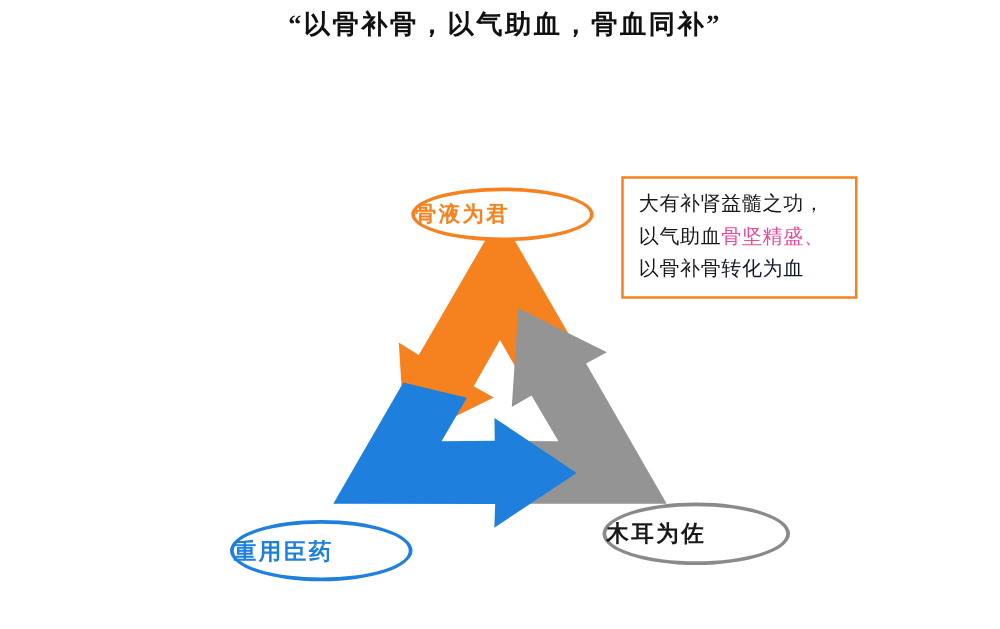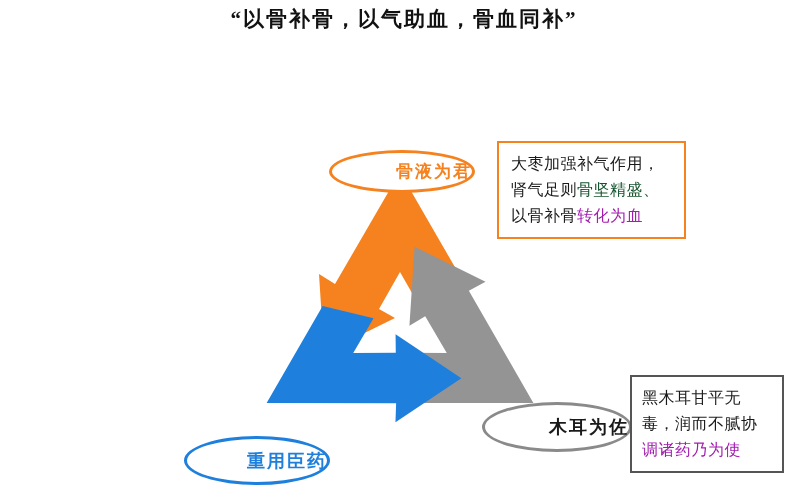--- a/index.html
+++ b/index.html
@@ -17,31 +17,31 @@
     font-weight:bold;
     font-size:21px;
     letter-spacing:2px;
     color:#111111;
   }
   svg.cycle{position:absolute;left:0;top:0;}
   .node{
     position:absolute;
     background:#ffffff;
     border-radius:50%;
-    display:flex;align-items:center;justify-content:flex-end;
+    display:flex;align-items:center;justify-content:flex-start;
     font-weight:bold;
     letter-spacing:2px;
     box-sizing:border-box;
   }
   .node-king{
     left:329px;top:150px;width:146px;height:43px;
     border:3px solid #F5821F;color:#F5821F;font-size:17px;
   }
   .node-minister{
-    left:184px;top:436px;width:146px;height:49px;
+    left:184px;top:416px;width:146px;height:49px;
     border:3px solid #1E80DC;color:#1E80DC;font-size:18px;
   }
   .node-assistant{
     left:482px;top:402px;width:150px;height:50px;
     border:3px solid #8A8A8A;color:#1A1A1A;font-size:18px;
   }
   .note{
     position:absolute;
     background:#ffffff;
     box-sizing:border-box;
@@ -58,22 +58,22 @@
   .note-minister{
     left:4px;top:355px;width:178px;
     border:2px solid #1E80DC;
     padding:8px 8px;
   }
   .note-assistant{
     left:630px;top:375px;width:154px;
     border:2px solid #555555;
     padding:8px 10px;
   }
-  .seg-orange{color:#14532d;}
-  .seg-blue{color:#a21caf;}
+  .seg-orange{color:#ec4899;}
+  .seg-blue{color:#0f172a;}
 </style>
 </head>
 <body>
 
 <div id="stage">
 
   <div class="title">“以骨补骨，以气助血，骨血同补”</div>
 
   <svg class="cycle" width="800" height="503" viewBox="0 0 800 503">
 
@@ -90,21 +90,18 @@
 
   <div class="node node-minister">
     <span>重用臣药</span>
   </div>
 
   <div class="node node-assistant">
     <span>木耳为佐</span>
   </div>
 
   <div class="note note-king">
-    <span>大枣加强补气作用，肾气足则</span><span class="seg-orange">骨坚精盛、</span><span>以骨补骨</span><span class="seg-blue">转化为血</span>
+    <span>大有补肾益髓之功，以气助血</span><span class="seg-orange">骨坚精盛、</span><span>以骨补骨</span><span class="seg-blue">转化为血</span>
   </div>
 
 
-  <div class="note note-assistant">
-    <span>黑木耳甘平无毒，润而不腻协</span><span class="seg-blue">调诸药乃为使</span>
-  </div>
 
 </div>
 
 </body></html>

